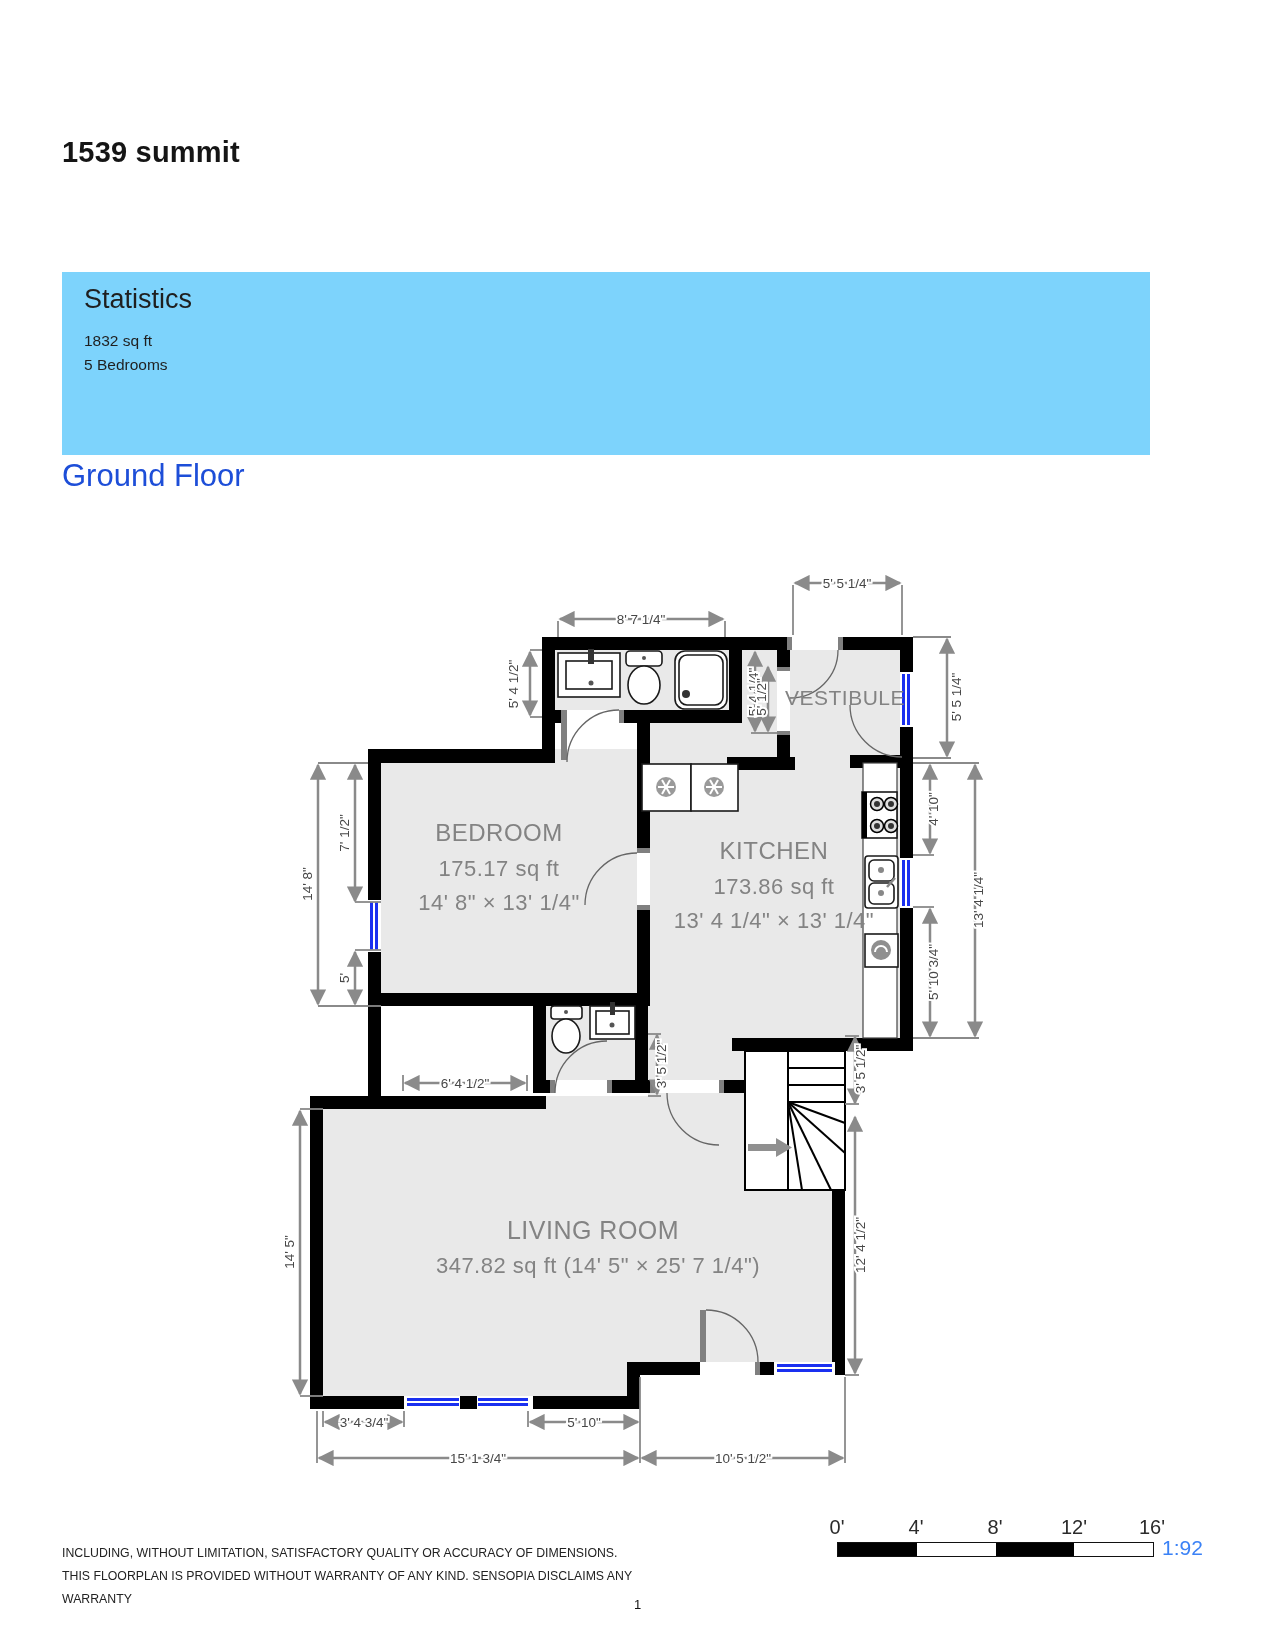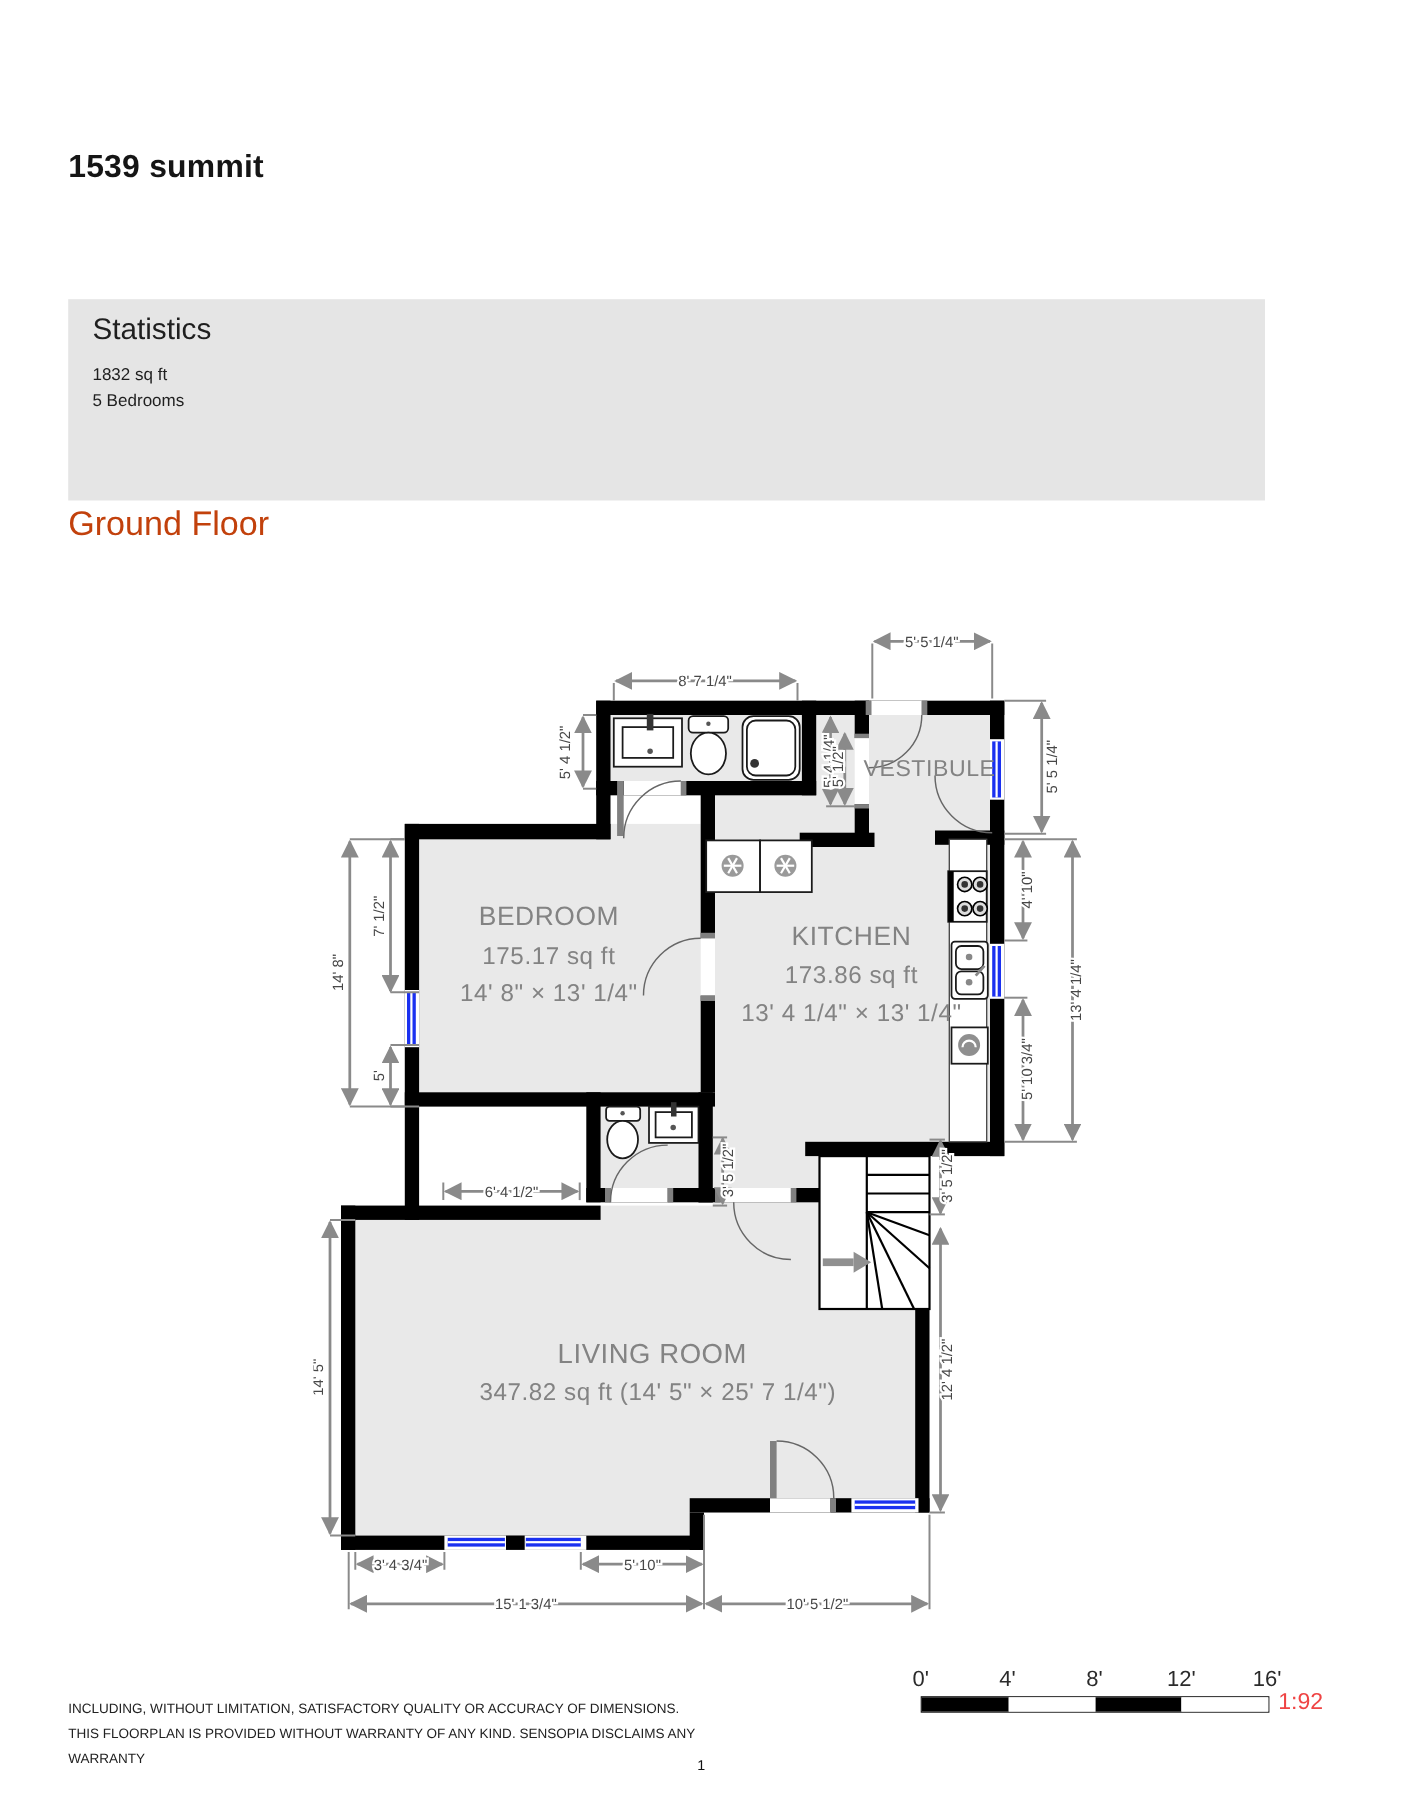--- a/index.html
+++ b/index.html
@@ -1,30 +1,30 @@
 <!DOCTYPE html>
 <html><head>
 <meta charset="utf-8">
 <style>
   html,body{margin:0;padding:0;background:#fff;}
   body{width:1275px;height:1650px;position:relative;font-family:"Liberation Sans",sans-serif;overflow:hidden;}
   .title{position:absolute;left:62px;top:136px;font-size:29px;font-weight:700;color:#151515;letter-spacing:.2px;}
-  .statsbox{position:absolute;left:62px;top:272px;width:1088px;height:183px;background:#e5e5e5;}
+  .statsbox{position:absolute;left:62px;top:272px;width:1088px;height:183px;background:#7dd3fc;}
   .statsbox h2{margin:0;padding:12px 0 0 22px;font-size:27px;font-weight:400;color:#1f1f1f;}
   .statsbox ul{list-style:none;margin:14px 0 0 0;padding:0 12px 0 22px;}
   .statsbox li{font-size:15.5px;color:#1f1f1f;line-height:23.5px;}
-  .sectionhead{position:absolute;left:62px;top:458px;font-size:31px;font-weight:400;color:#c2410c;}
+  .sectionhead{position:absolute;left:62px;top:458px;font-size:31px;font-weight:400;color:#1d4ed8;}
   .plan{position:absolute;left:285px;top:545px;}
   .disclaimer{position:absolute;left:62px;top:1542px;width:640px;font-size:12.3px;color:#222;line-height:23px;}
   .scalebar{position:absolute;left:830px;top:1516px;width:400px;height:50px;}
   .scalebar .tick{position:absolute;top:0;width:44px;text-align:center;font-size:20px;color:#2b2b2b;}
   .bar{position:absolute;left:7px;top:26px;width:315px;height:13px;border:1.5px solid #111;display:flex;box-sizing:content-box;}
   .bar div{flex:1 1 25%;}
   .seg-b{background:#000;} .seg-w{background:#fff;}
-  .ratio{position:absolute;left:332px;top:20px;font-size:21px;color:#ef4444;}
+  .ratio{position:absolute;left:332px;top:20px;font-size:21px;color:#3b82f6;}
   .pagenum{position:absolute;left:0;right:0;top:1597px;text-align:center;font-size:13px;color:#111;}
   
   .dim{font-family:"Liberation Sans",sans-serif;font-size:13.5px;fill:#474747;stroke:#ffffff;stroke-width:4px;paint-order:stroke;text-anchor:middle;}
   .room{font-family:"Liberation Sans",sans-serif;fill:#838383;text-anchor:middle;letter-spacing:.5px;}
   .fx{stroke:#1a1a1a;stroke-width:1.6px;fill:#fff;}
   .arc{stroke:#666;stroke-width:1.3px;fill:none;}
   .dln{stroke:#8a8a8a;stroke-width:2.5px;}
   .ext{stroke:#8a8a8a;stroke-width:1.8px;}
   .st{stroke:#000;stroke-width:2px;fill:none;}
 </style>

